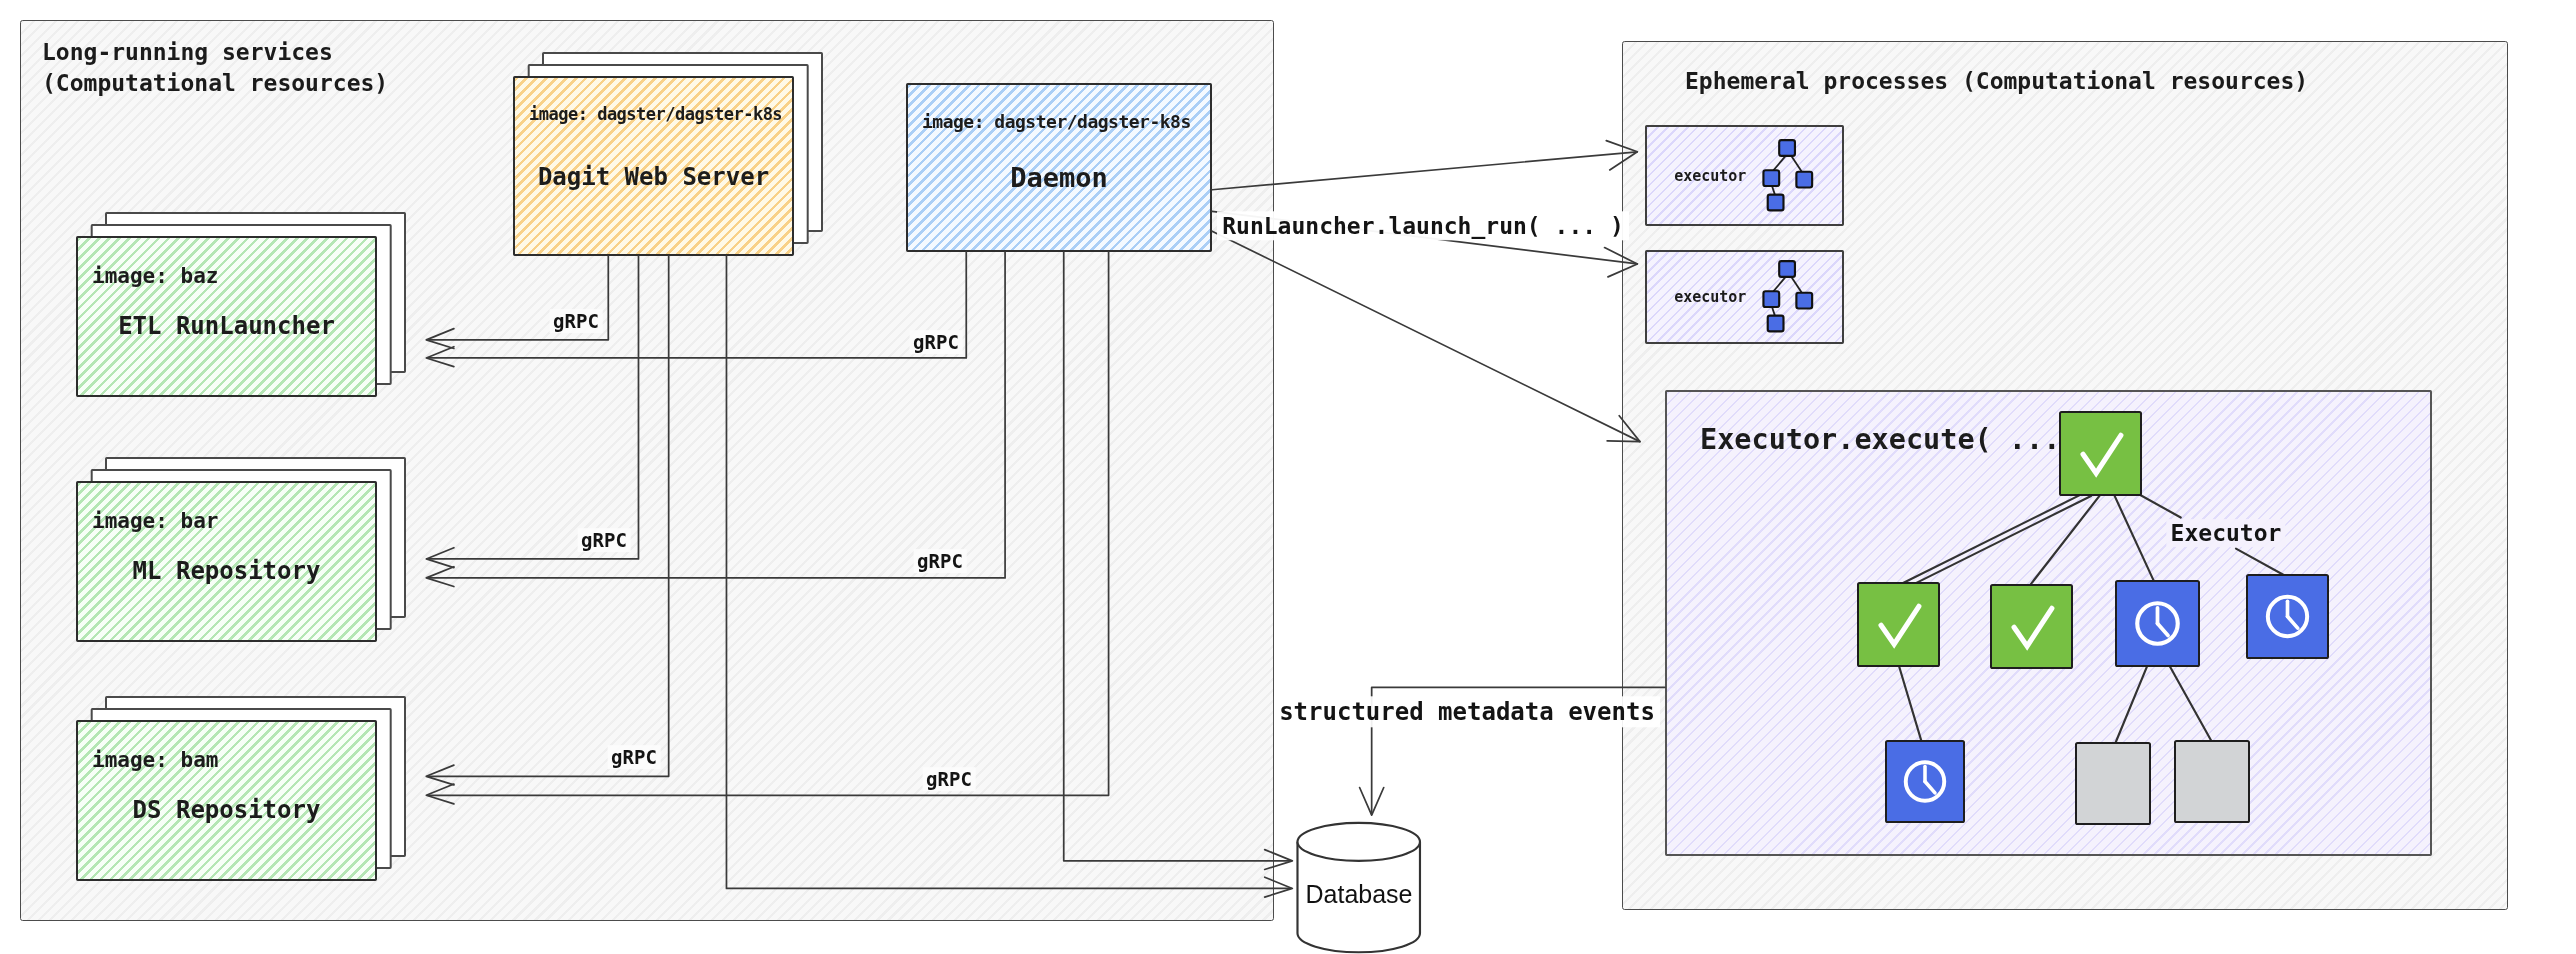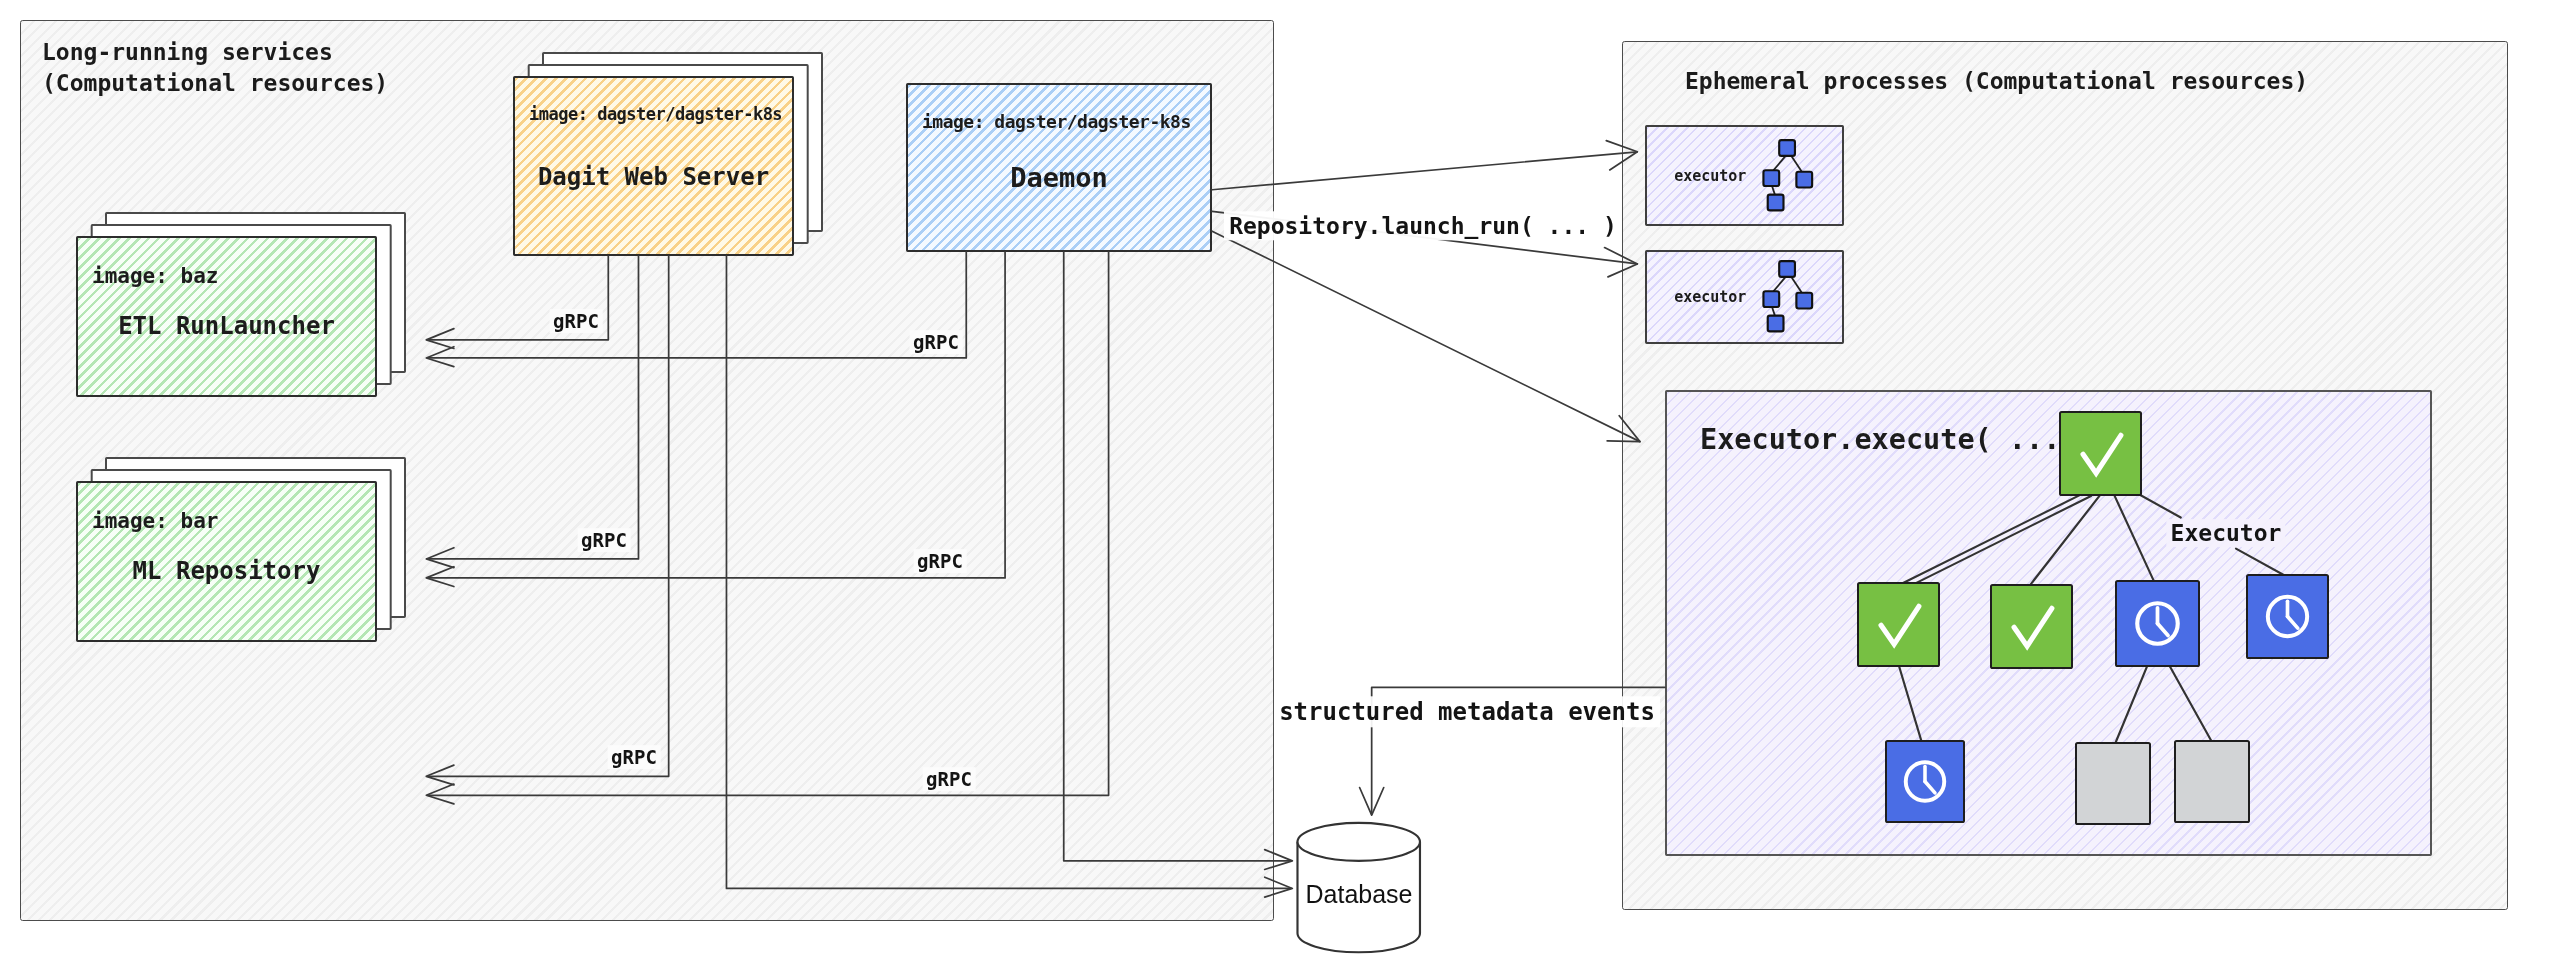--- a/index.html
+++ b/index.html
@@ -153,20 +153,28 @@
 
   <div class="stack" style="left:76px;top:481px;width:301px;height:161px">
     <div class="layer l2"></div>
     <div class="layer l1"></div>
     <div class="card fill-green">
       <div class="img-label" style="font-size:21px">image: bar</div>
       <div class="card-name" style="font-size:24px">ML Repository</div>
     </div>
   </div>
 
+  <div class="stack" style="left:76px;top:720px;width:301px;height:161px">
+    <div class="layer l2"></div>
+    <div class="layer l1"></div>
+    <div class="card fill-green">
+      <div class="img-label" style="font-size:21px">image: bam</div>
+      <div class="card-name" style="font-size:24px">DS Repository</div>
+    </div>
+  </div>
 
   <div class="executor-box fill-lav" style="left:1645px;top:125px;width:195px;height:97px">
     <span class="exec-label">executor</span>
     <svg width="53" height="78" viewBox="0 0 74 104">
       <g stroke="#222" stroke-width="2.5" fill="none">
         <line x1="33" y1="24" x2="16" y2="44"></line>
           <line x1="41" y1="24" x2="57" y2="48"></line>
           <line x1="14" y1="66" x2="18" y2="78"></line>
       </g>
       <g fill="#4a6de5" stroke="#111" stroke-width="3">
@@ -238,21 +246,21 @@
   <div class="node node-gray" style="left:2075px;top:742px;width:72px;height:79px"></div>
   <div class="node node-gray" style="left:2174px;top:740px;width:72px;height:79px"></div>
 
   <div class="float-label lbl-grpc" style="left:576px;top:321px">gRPC</div>
   <div class="float-label lbl-grpc" style="left:936px;top:342px">gRPC</div>
   <div class="float-label lbl-grpc" style="left:604px;top:540px">gRPC</div>
   <div class="float-label lbl-grpc" style="left:940px;top:561px">gRPC</div>
   <div class="float-label lbl-grpc" style="left:634px;top:757px">gRPC</div>
   <div class="float-label lbl-grpc" style="left:949px;top:779px">gRPC</div>
 
-  <div class="float-label lbl-run" style="left:1423px;top:226px">Repository.launch_run( ... )</div>
+  <div class="float-label lbl-run" style="left:1423px;top:226px">RunLauncher.launch_run( ... )</div>
 
   <div class="float-label lbl-meta" style="left:1467px;top:664px">structured metadata events</div>
 
   <div class="float-label lbl-iom" style="left:2226px;top:533px">Executor</div>
 
   <div class="float-label lbl-db" style="left:1359px;top:894px">Database</div>
 
 </div>
 
 

